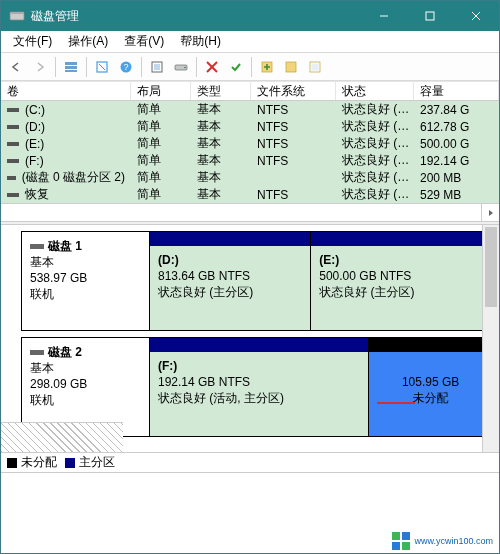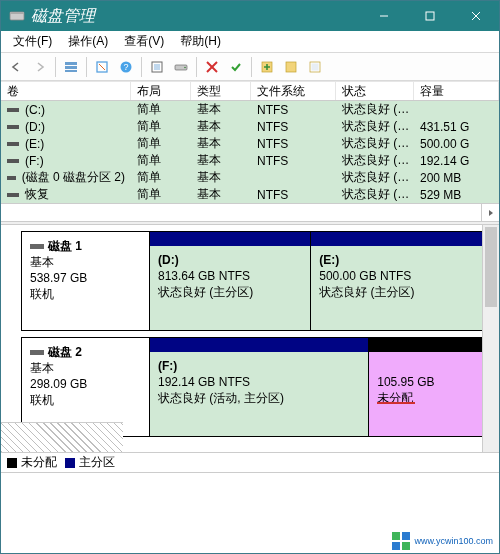--- a/index.html
+++ b/index.html
@@ -2,21 +2,21 @@
 <html><head>
 <meta charset="utf-8">
 <style>
   * { box-sizing: border-box; }
   html, body { margin: 0; padding: 0; font-family: "Microsoft YaHei", "SimSun", sans-serif; font-size: 12px; background: #fff; color: #000; }
   .window { width: 500px; height: 554px; border: 1px solid #3c7a8a; position: relative; overflow: hidden; background: #fff; }
 
   
   .titlebar { height: 30px; background: #238085; color: #fff; display: flex; align-items: center; }
   .titlebar .appicon { width: 16px; height: 16px; margin: 0 6px 0 8px; }
-  .titlebar .title { flex: 1; font-size: 16px; font-style: italic; }
+  .titlebar .title { flex: 1; font-size: 12px; }
   .titlebar .winbtns { display: flex; height: 100%; }
   .titlebar .winbtn { width: 46px; height: 100%; display: flex; align-items: center; justify-content: center; color: #fff; }
   .titlebar .winbtn svg { stroke: #fff; }
 
   
   .menubar { height: 22px; background: #fff; border-bottom: 1px solid #d9d9d9; display: flex; align-items: center; padding: 0 4px; }
   .menubar .menuitem { padding: 0 8px; height: 100%; display: flex; align-items: center; }
 
   
   .toolbar { height: 28px; background: #fdfdfd; border-bottom: 1px solid #d9d9d9; display: flex; align-items: center; padding: 0 4px; gap: 2px; }
@@ -48,21 +48,21 @@
   .diskleft .dname { font-weight: bold; display: inline-block; }
   .diskleft div { line-height: 16px; }
 
   .diskright { flex: 1; display: flex; }
   .partcell { border-right: 1px solid #000; padding: 0; display: flex; flex-direction: column; position: relative; }
   .partcell:last-child { border-right: none; }
   .parttop { height: 14px; }
   .parttop.primary { background: #000484; }
   .parttop.unalloc { background: #000; }
   .partbody { flex: 1; background: #d1e9d5; padding: 6px 8px; line-height: 16px; position: relative; }
-  .partbody.unalloc { background: #f0abfc; }
+  .partbody.unalloc { background: #3b82f6; text-align: center; }
   .partbody .pletter { font-weight: bold; }
   .redline { position: absolute; height: 2px; background: #d03030; }
 
   .vscroll { position: absolute; right: 0; top: 0; bottom: 0; width: 17px; background: #efefef; border-left: 1px solid #ccc; }
   .vscroll .thumb { position: absolute; left: 2px; right: 2px; top: 2px; height: 80px; background: #c8c8c8; }
 
   
   .legend { height: 20px; display: flex; align-items: center; padding: 0 6px; gap: 4px; border-bottom: 1px solid #ccc; background:#fff; }
   .legend .sw { width: 10px; height: 10px; display: inline-block; }
   .legend .sw.unalloc { background: #000; }
@@ -204,31 +204,32 @@
   <div class="listbody" id="listbody">
       <div class="listrow">
         <div class="cell first" style="width:130px">
           <span class="volicon"></span>
           <span>(C:)</span>
         </div>
         <div class="cell" style="width:60px">简单</div>
         <div class="cell" style="width:60px">基本</div>
         <div class="cell" style="width:85px">NTFS</div>
         <div class="cell" style="width:78px">状态良好 (…</div>
+        <div class="cell" style="flex:1">237.84 G</div>
       </div>
       <div class="listrow">
         <div class="cell first" style="width:130px">
           <span class="volicon"></span>
           <span>(D:)</span>
         </div>
         <div class="cell" style="width:60px">简单</div>
         <div class="cell" style="width:60px">基本</div>
         <div class="cell" style="width:85px">NTFS</div>
         <div class="cell" style="width:78px">状态良好 (…</div>
-        <div class="cell" style="flex:1">431.51 G</div>
+        <div class="cell" style="flex:1">612.78 G</div>
       </div>
       <div class="listrow">
         <div class="cell first" style="width:130px">
           <span class="volicon"></span>
           <span>(E:)</span>
         </div>
         <div class="cell" style="width:60px">简单</div>
         <div class="cell" style="width:60px">基本</div>
         <div class="cell" style="width:85px">NTFS</div>
         <div class="cell" style="width:78px">状态良好 (…</div>

